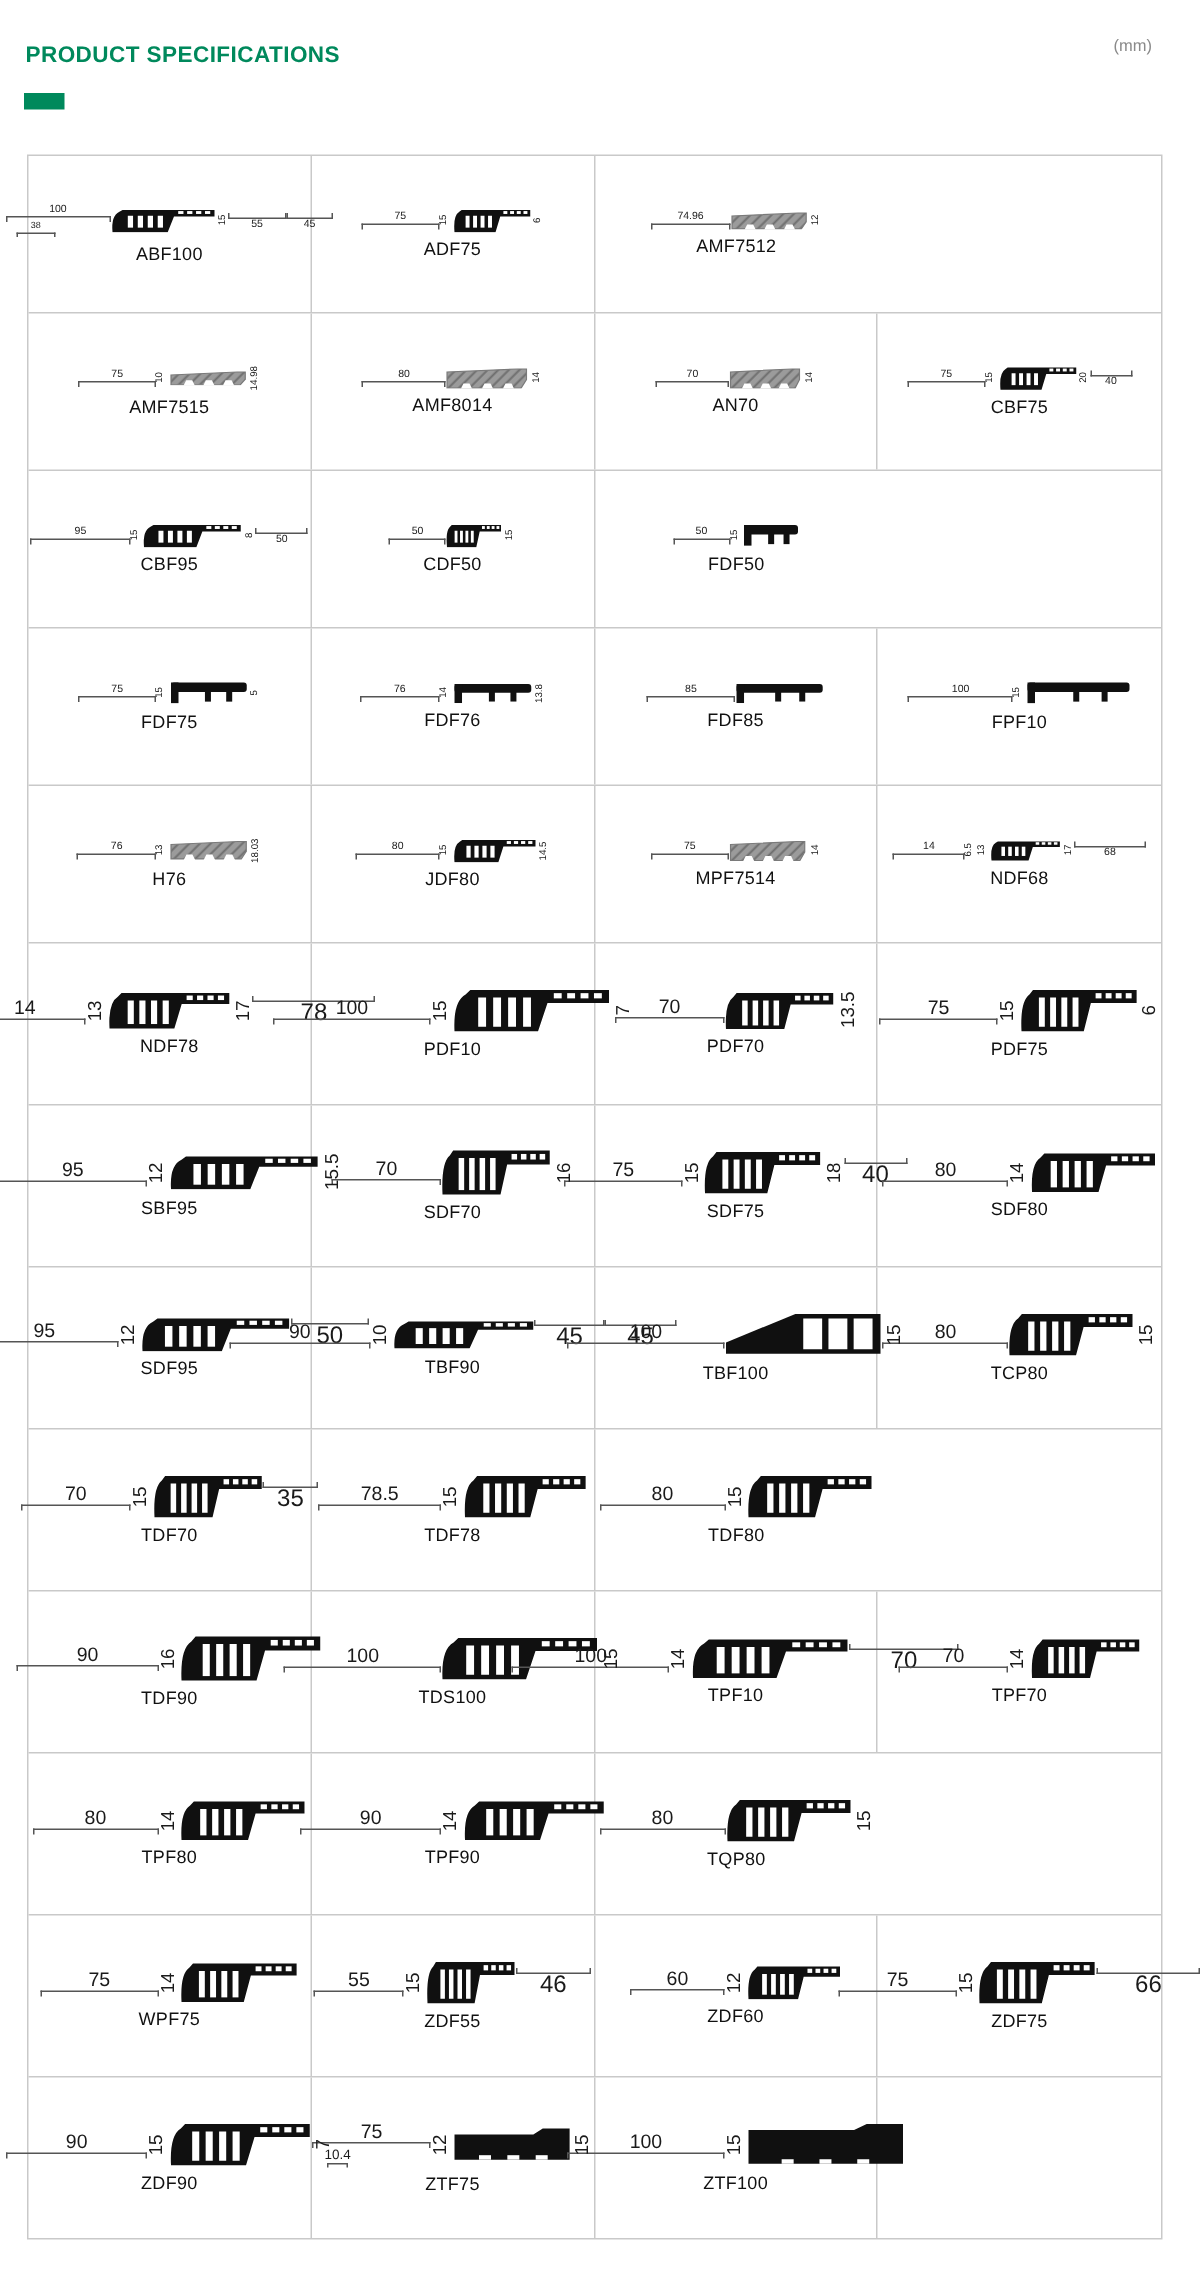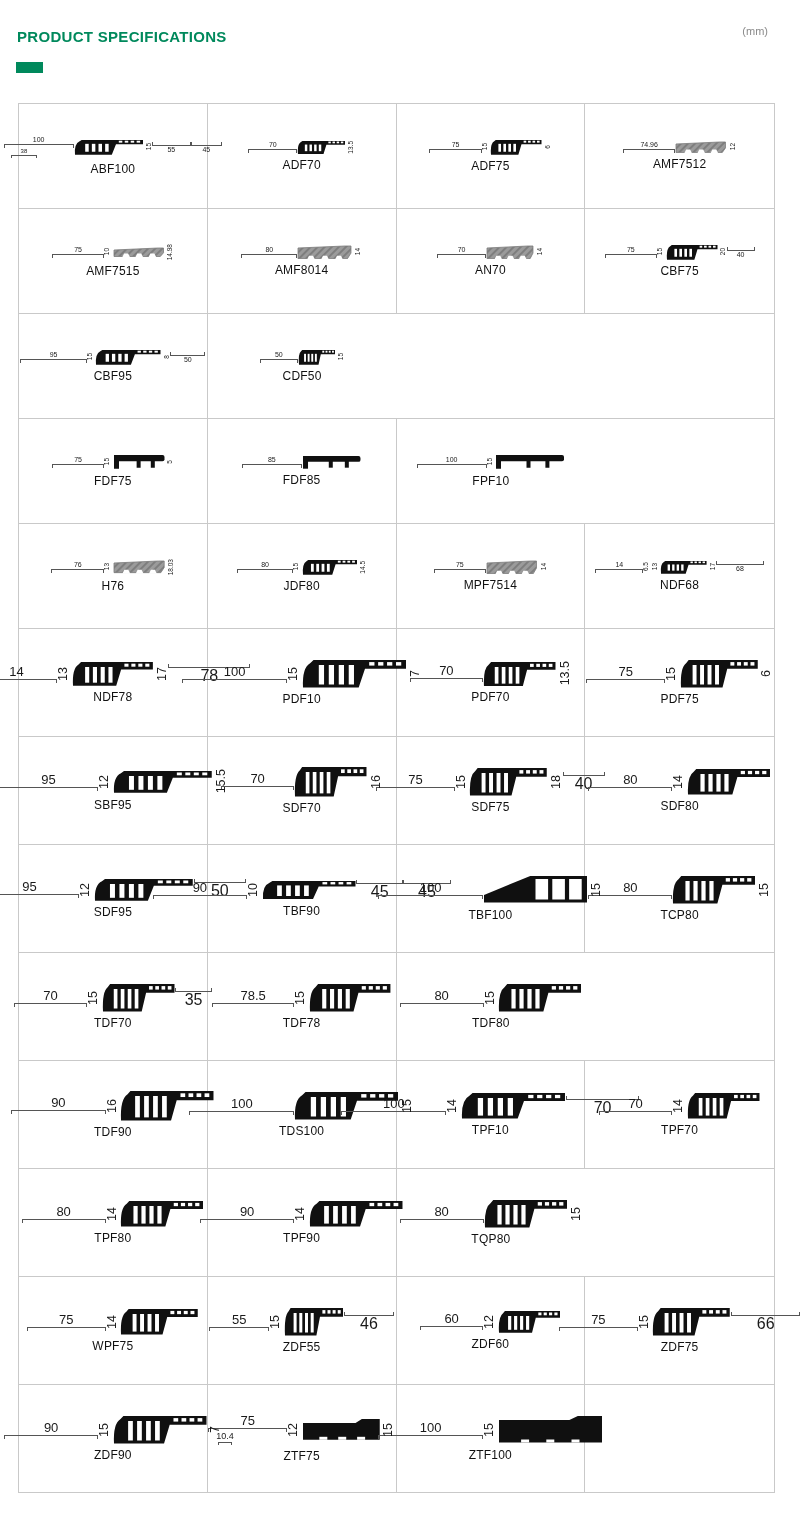--- a/index.html
+++ b/index.html
@@ -85,43 +85,20 @@
                 <span class="dlineB" style="width:31.5px"></span>
                 <span class="dtext">45</span>
               </span>
             </div>
           </div>
           <div class="pname">ABF100</div>
         </div>
         <div class="cell">
           <div class="fig">
             <div class="dimtop">
-              <span class="dtext">70</span>
-              <span class="dline" style="width:49px"></span>
-            </div>
-            <div class="mid">
-              <svg width="49" height="14.175" viewBox="0 0 49 14.175">
-                <path d="M1 14.175 Q0 4.2525 3.92 1.9845000000000004 L 5.39 1 L 48 1 L 48 4.819500000000001 L 29.4 4.819500000000001 L 26.46 14.175 Z" fill="#101010"></path>
-                <rect x="7.84" y="4.5515" width="2.45" height="6.623500000000001" fill="#fff"></rect>
-                <rect x="12.495000000000001" y="4.5515" width="2.45" height="6.623500000000001" fill="#fff"></rect>
-                <rect x="17.15" y="4.5515" width="2.45" height="6.623500000000001" fill="#fff"></rect>
-                <rect x="21.805000000000003" y="4.5515" width="2.45" height="6.623500000000001" fill="#fff"></rect>
-                <rect x="31.36" y="1.5422400000000003" width="2.45" height="1.7350200000000002" fill="#fff"></rect>
-                <rect x="35.525" y="1.5422400000000003" width="2.45" height="1.7350200000000002" fill="#fff"></rect>
-                <rect x="39.690000000000005" y="1.5422400000000003" width="2.45" height="1.7350200000000002" fill="#fff"></rect>
-                <rect x="43.855000000000004" y="1.5422400000000003" width="2.45" height="1.7350200000000002" fill="#fff"></rect>
-              </svg>
-              <span class="vdim">13.5</span>
-            </div>
-          </div>
-          <div class="pname">ADF70</div>
-        </div>
-        <div class="cell">
-          <div class="fig">
-            <div class="dimtop">
               <span class="dtext">75</span>
               <span class="dline" style="width:52.5px"></span>
             </div>
             <div class="mid">
               <span class="vdim">15</span>
               <svg width="52.5" height="15.75" viewBox="0 0 52.5 15.75">
                 <path d="M1 15.75 Q0 4.725 4.2 2.205 L 5.775 1 L 51.5 1 L 51.5 5.355 L 31.5 5.355 L 28.35 15.75 Z" fill="#101010"></path>
                 <rect x="8.4" y="4.835" width="2.625" height="7.915" fill="#fff"></rect>
                 <rect x="13.387500000000001" y="4.835" width="2.625" height="7.915" fill="#fff"></rect>
                 <rect x="18.375" y="4.835" width="2.625" height="7.915" fill="#fff"></rect>
@@ -313,40 +290,77 @@
                 <rect x="24.32" y="1.7136000000000002" width="1.9000000000000001" height="1.9278000000000002" fill="#fff"></rect>
                 <rect x="27.55" y="1.7136000000000002" width="1.9000000000000001" height="1.9278000000000002" fill="#fff"></rect>
                 <rect x="30.78" y="1.7136000000000002" width="1.9000000000000001" height="1.9278000000000002" fill="#fff"></rect>
                 <rect x="34.01" y="1.7136000000000002" width="1.9000000000000001" height="1.9278000000000002" fill="#fff"></rect>
               </svg>
               <span class="vdim">15</span>
             </div>
           </div>
           <div class="pname">CDF50</div>
         </div>
+        <div class="cell">
+          <div class="fig">
+            <div class="dimtop">
+              <span class="dtext">50</span>
+              <span class="dline" style="width:38px"></span>
+            </div>
+            <div class="mid">
+              <span class="vdim">15</span>
+              <svg width="38" height="15.75" viewBox="0 0 38 15.75">
+                <rect x="1" y="1" width="36" height="6.300000000000001" rx="2" fill="#101010"></rect>
+                <rect x="1" y="1" width="5" height="13.75" fill="#101010"></rect>
+                <rect x="17.1" y="6.300000000000001" width="4" height="7.449999999999999" fill="#101010"></rect>
+                <rect x="27.36" y="6.300000000000001" width="4" height="7.449999999999999" fill="#101010"></rect>
+              </svg>
+            </div>
+          </div>
+          <div class="pname">FDF50</div>
+        </div>
       </div>
       <div class="row small">
         <div class="cell">
           <div class="fig">
             <div class="dimtop">
               <span class="dtext">75</span>
               <span class="dline" style="width:52.5px"></span>
             </div>
             <div class="mid">
               <span class="vdim">15</span>
               <svg width="52.5" height="15.75" viewBox="0 0 52.5 15.75">
                 <rect x="1" y="1" width="50.5" height="6.300000000000001" rx="2" fill="#101010"></rect>
                 <rect x="1" y="1" width="5" height="13.75" fill="#101010"></rect>
                 <rect x="23.625" y="6.300000000000001" width="4" height="7.449999999999999" fill="#101010"></rect>
                 <rect x="37.8" y="6.300000000000001" width="4" height="7.449999999999999" fill="#101010"></rect>
               </svg>
               <span class="vdim">5</span>
             </div>
           </div>
           <div class="pname">FDF75</div>
+        </div>
+        <div class="cell">
+          <div class="fig">
+            <div class="dimtop">
+              <span class="dtext">76</span>
+              <span class="dline" style="width:53.199999999999996px"></span>
+            </div>
+            <div class="mid">
+              <span class="vdim">14</span>
+              <svg width="53.199999999999996" height="14.700000000000001" viewBox="0 0 53.199999999999996 14.700000000000001">
+                <rect x="1" y="1" width="51.199999999999996" height="5.880000000000001" rx="2" fill="#101010"></rect>
+                <rect x="1" y="1" width="5" height="12.700000000000001" fill="#101010"></rect>
+                <rect x="23.939999999999998" y="5.880000000000001" width="4" height="6.82" fill="#101010"></rect>
+                <rect x="38.303999999999995" y="5.880000000000001" width="4" height="6.82" fill="#101010"></rect>
+              </svg>
+              <span class="vdim">13.8</span>
+            </div>
+          </div>
+          <div class="pname">FDF76</div>
         </div>
         <div class="cell">
           <div class="fig">
             <div class="dimtop">
               <span class="dtext">85</span>
               <span class="dline" style="width:59.49999999999999px"></span>
             </div>
             <div class="mid">
               <svg width="59.49999999999999" height="14.700000000000001" viewBox="0 0 59.49999999999999 14.700000000000001">
                 <rect x="1" y="1" width="57.49999999999999" height="5.880000000000001" rx="2" fill="#101010"></rect>

